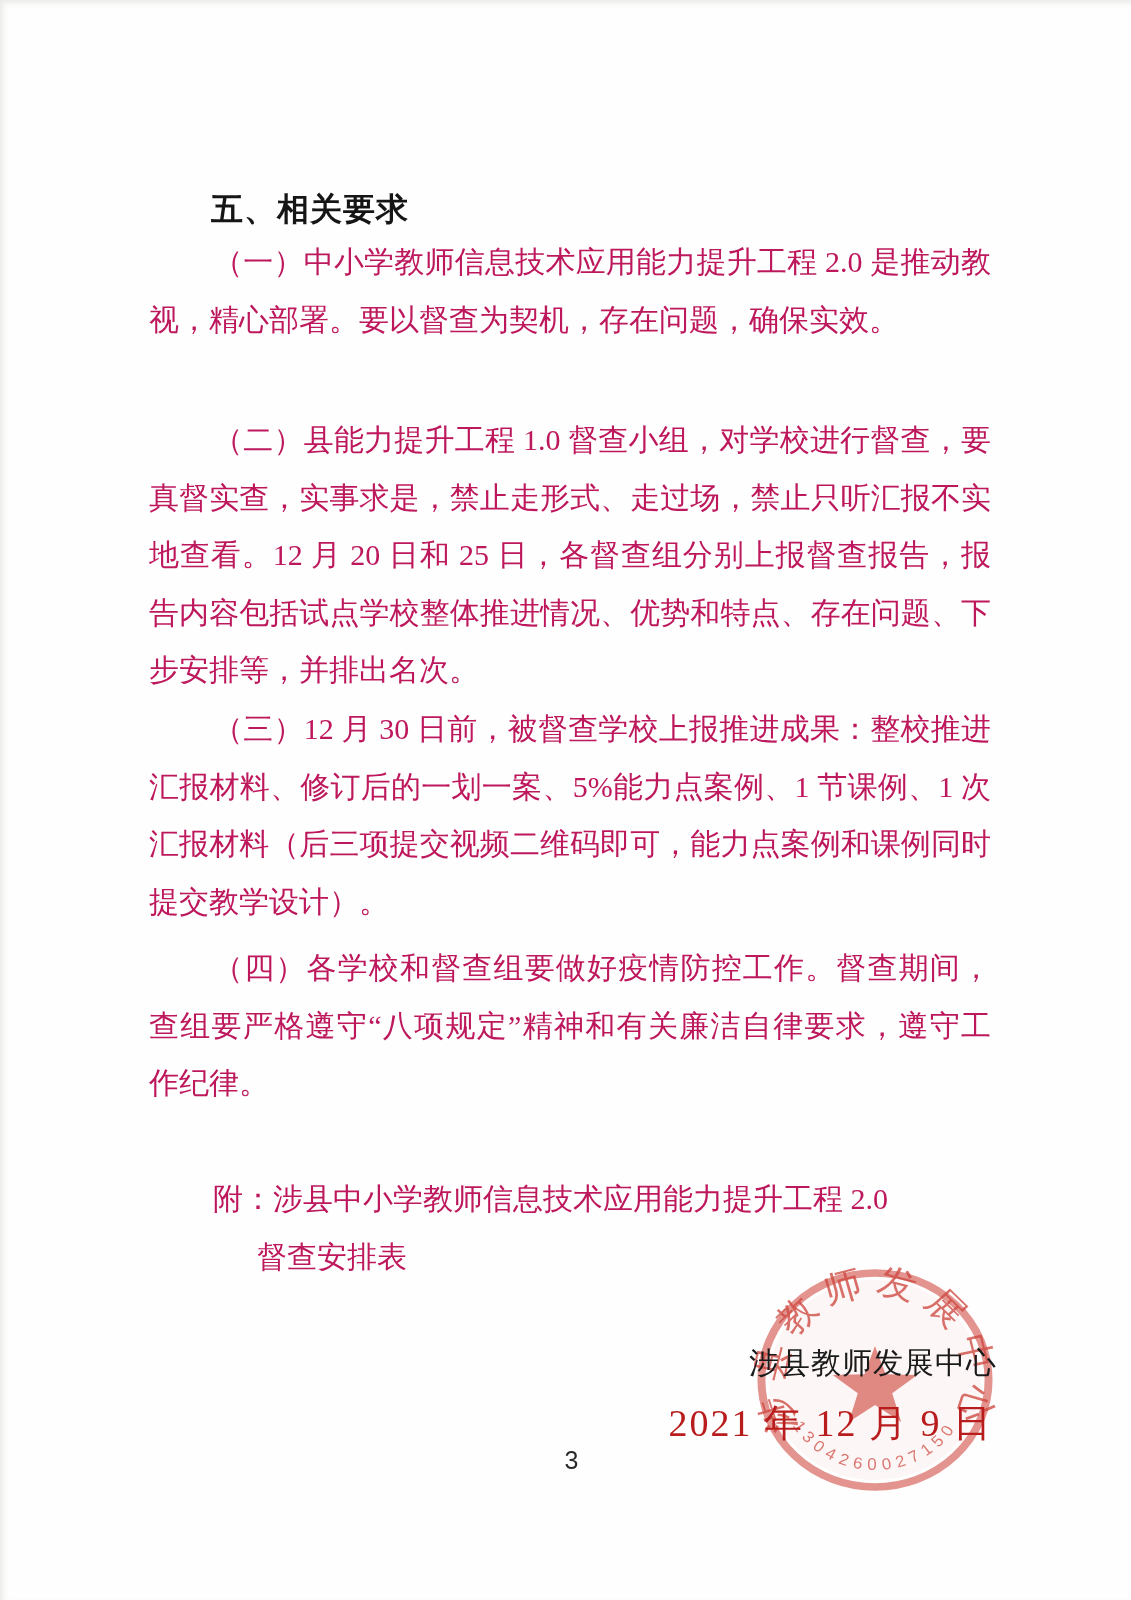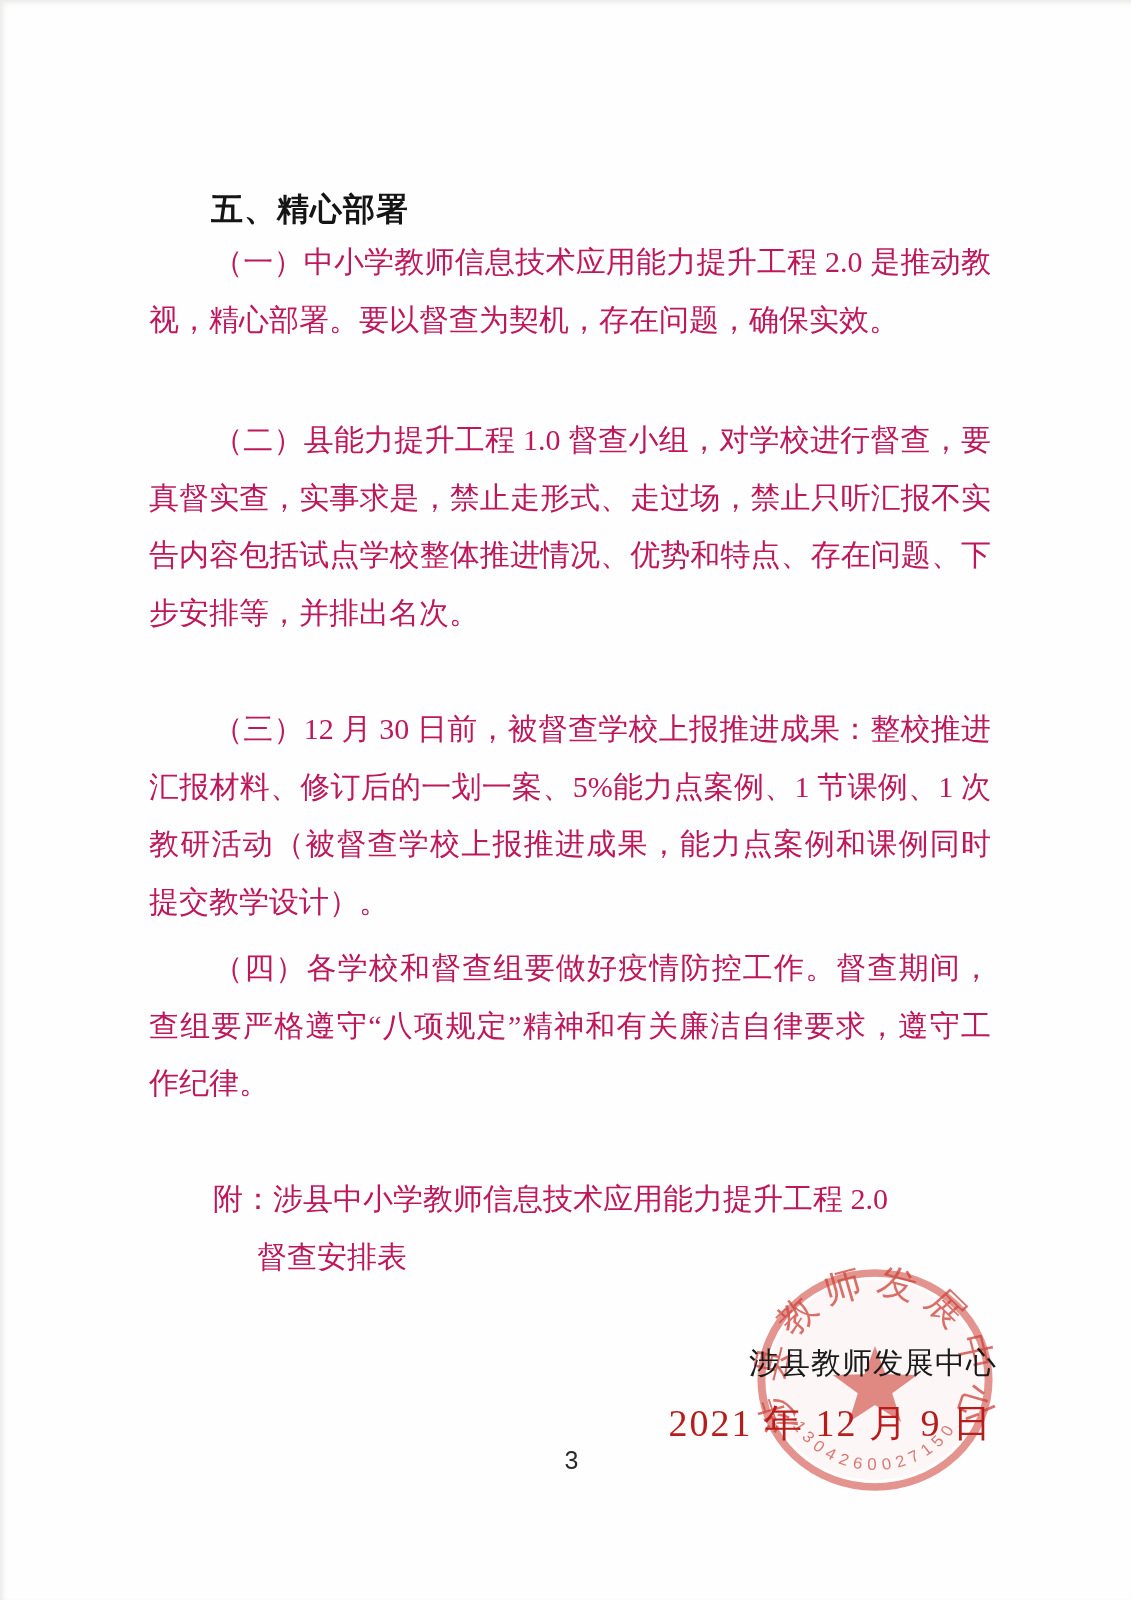--- a/index.html
+++ b/index.html
@@ -122,38 +122,39 @@
         <textPath href="#sealTopArc" startOffset="50%">涉县教师发展中心</textPath>
       </text>
       <text font-size="16" letter-spacing="5.5" fill="rgba(203,60,52,0.75)" text-anchor="middle" font-family="Liberation Sans, DejaVu Sans, sans-serif">
         <textPath href="#sealBottomArc" startOffset="50%">1304260027150</textPath>
       </text>
     </svg>
   </div>
 
   <div class="body-area">
 
-    <div class="heading">五、精心部署</div>
+    <div class="heading">五、相关要求</div>
 
     <div class="para para-1">
       <div class="line first">（一）中小学教师信息技术应用能力提升工程 2.0 是推动教</div>
       <div class="line end">视，精心部署。要以督查为契机，存在问题，确保实效。</div>
     </div>
 
     <div class="para para-2">
       <div class="line first">（二）县能力提升工程 1.0 督查小组，对学校进行督查，要</div>
       <div class="line">真督实查，实事求是，禁止走形式、走过场，禁止只听汇报不实</div>
+      <div class="line">地查看。12 月 20 日和 25 日，各督查组分别上报督查报告，报</div>
       <div class="line">告内容包括试点学校整体推进情况、优势和特点、存在问题、下</div>
       <div class="line end">步安排等，并排出名次。</div>
     </div>
 
     <div class="para para-3">
       <div class="line first">（三）12 月 30 日前，被督查学校上报推进成果：整校推进</div>
       <div class="line">汇报材料、修订后的一划一案、5%能力点案例、1 节课例、1 次</div>
-      <div class="line">教研活动（被督查学校上报推进成果，能力点案例和课例同时</div>
+      <div class="line">汇报材料（后三项提交视频二维码即可，能力点案例和课例同时</div>
       <div class="line end">提交教学设计）。</div>
     </div>
 
     <div class="para para-4">
       <div class="line first">（四）各学校和督查组要做好疫情防控工作。督查期间，督</div>
       <div class="line">查组要严格遵守“八项规定”精神和有关廉洁自律要求，遵守工</div>
       <div class="line end">作纪律。</div>
     </div>
 
     <div class="attachment">

